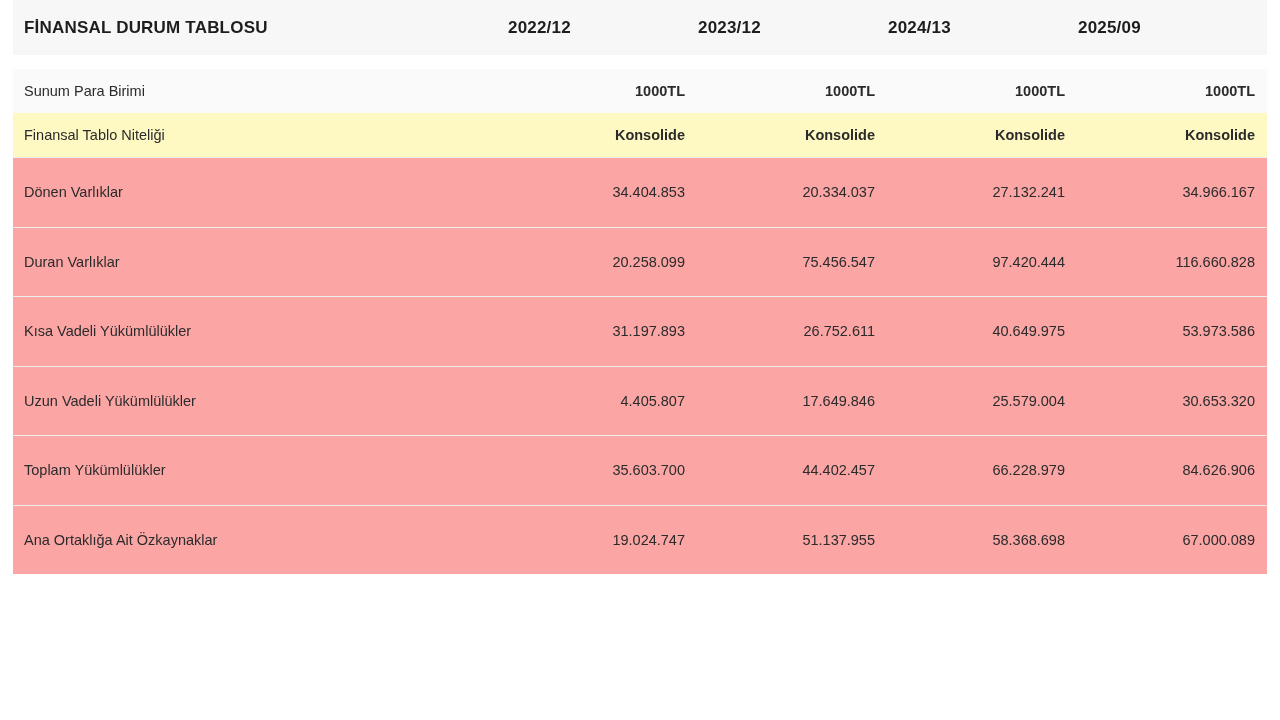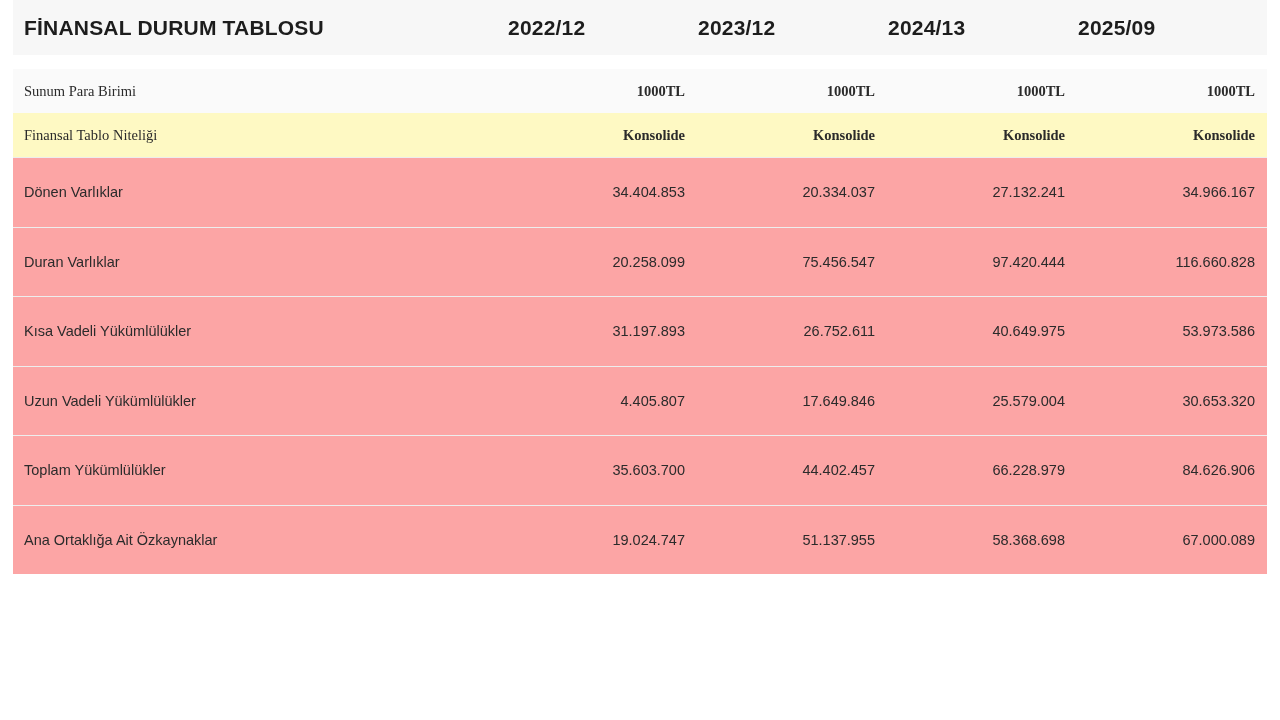--- a/index.html
+++ b/index.html
@@ -31,21 +31,21 @@
   table.fin-table col.label-col { width: 494px; }
   table.fin-table col.val-col  { width: 190px; }
 
   
   tr.header-row {
     background: #f7f7f7;
   }
   tr.header-row td {
     height: 53px;
     vertical-align: middle;
-    font-size: 21px;
+    font-size: 17px;
     font-weight: bold;
     letter-spacing: 0.2px;
     color: #1d1d1d;
     border: none;
   }
   tr.header-row td.label {
     padding-left: 11px;
     text-align: left;
   }
   tr.header-row td.value {
@@ -63,21 +63,20 @@
 
   tr.meta-row {
     background: #fafafa;
   }
   tr.meta-row td {
     height: 42px;
     vertical-align: middle;
     font-size: 14.5px;
     border: none;
     color: #2b2b2b;
-    font-family: Liberation Serif, serif;
   }
   tr.meta-row td.label {
     padding-left: 11px;
     text-align: left;
     font-weight: normal;
   }
   tr.meta-row td.value {
     padding-right: 12px;
     text-align: right;
     font-weight: bold;

